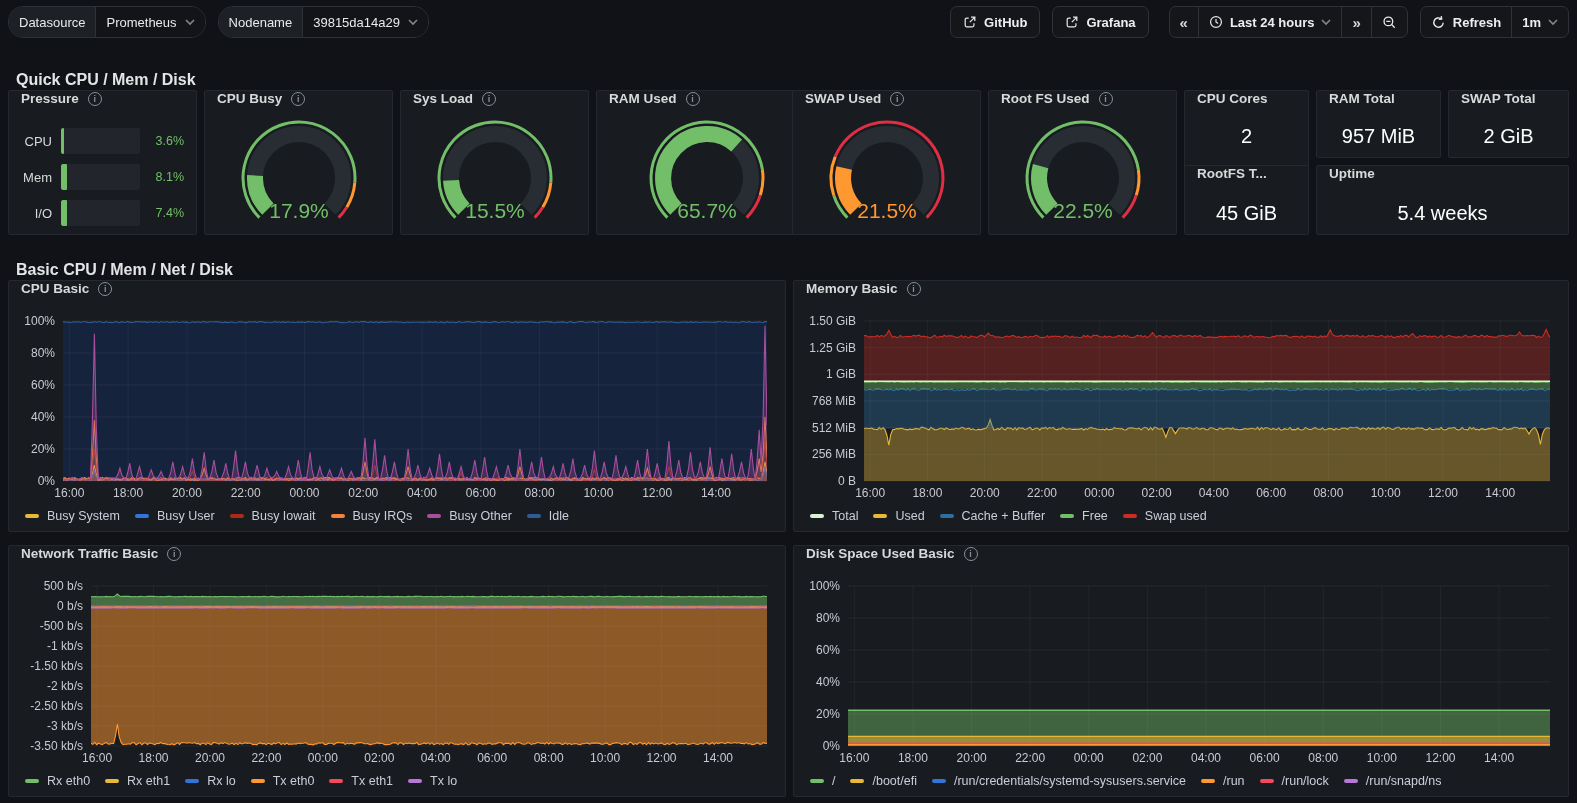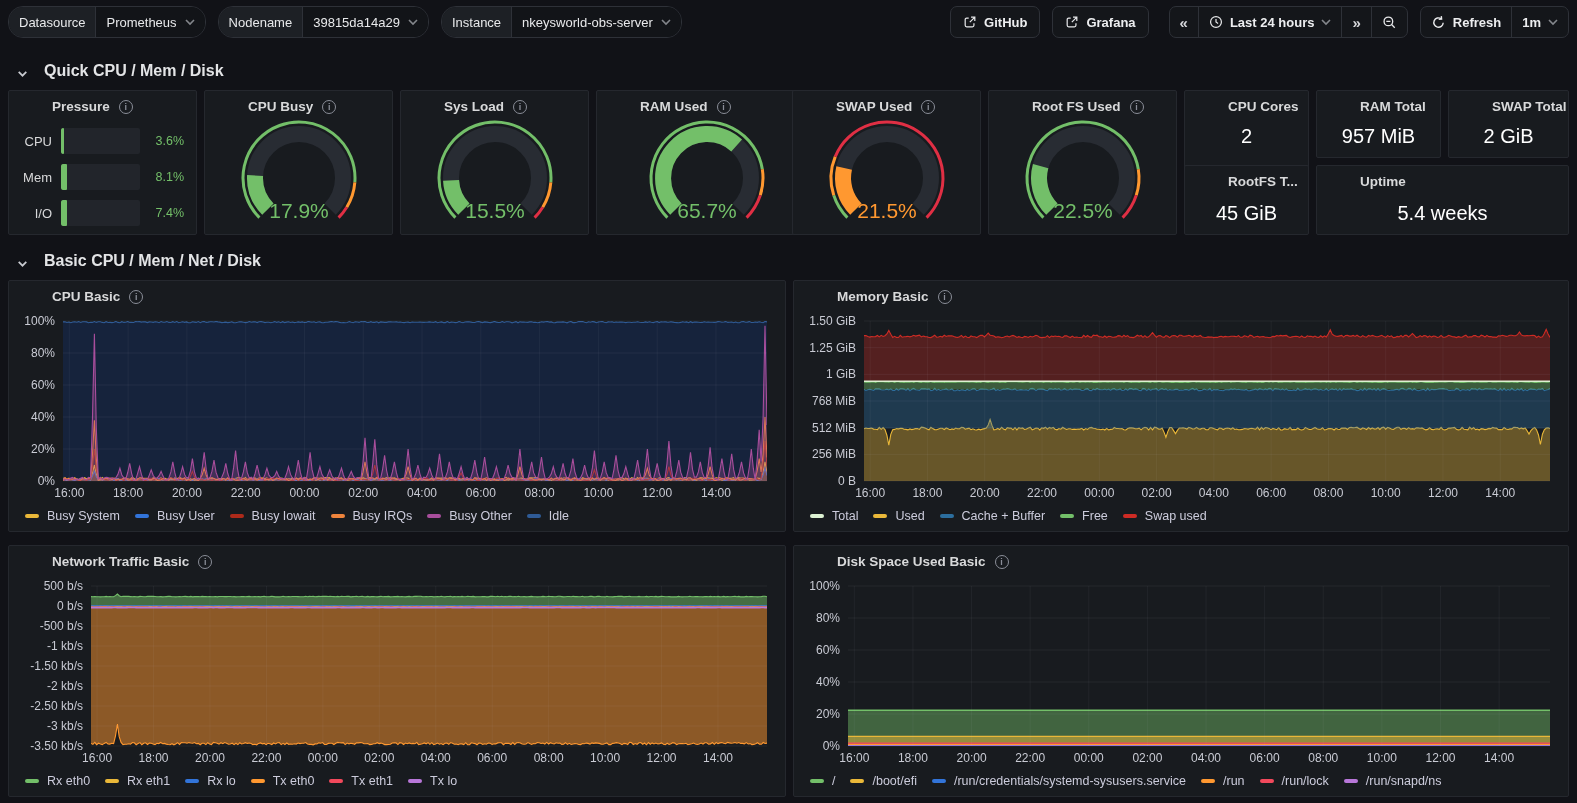--- a/index.html
+++ b/index.html
@@ -12,26 +12,26 @@
   .varpill .vlabel { background:#1d2025; display:flex; align-items:center; padding:0 10px; color:#E8E9EB; border-right:1px solid #2e3138; }
   .varpill .vvalue { background:#121418; display:flex; align-items:center; gap:8px; padding:0 10px; color:#E8E9EB; cursor:pointer; }
   .chev { width:10px; height:7px; opacity:.7; }
   .btn { display:flex; align-items:center; gap:7px; height:32px; padding:0 12px; border:1px solid #2e3138; border-radius:7px; background:#14161a; color:#EDEEF0; font-size:13px; font-weight:600; cursor:pointer; white-space:nowrap; }
   .grp { display:flex; height:32px; border:1px solid #2e3138; border-radius:7px; background:#14161a; overflow:hidden; }
   .grp .seg { display:flex; align-items:center; gap:7px; padding:0 10px; border-right:1px solid #2e3138; color:#EDEEF0; font-size:13px; font-weight:600; cursor:pointer; }
   .grp .seg:last-child { border-right:none; }
   .guill { font-size:15px; color:#D5D6DA; }
 
   
-  .section-head { position:absolute; display:flex; align-items:flex-end; gap:15px; height:24px; cursor:pointer; }
+  .section-head { position:absolute; display:flex; align-items:flex-end; gap:15px; height:24px; cursor:pointer;flex-direction:column; }
   .section-head .stitle { font-size:16px; font-weight:700; color:#E3E4E6; }
 
   
   .panel { position:absolute; background:#181B1F; border:1px solid #25282e; border-radius:2px; }
-  .ptitle-row { position:absolute; left:12px; top:8px; display:flex; align-items:center; gap:9px; cursor:pointer;margin-left:31px; }
+  .ptitle-row { position:absolute; left:12px; top:0; display:flex; align-items:center; gap:9px; cursor:pointer; }
   .ptitle { font-size:13.5px; font-weight:600; color:#D8D9DA; white-space:nowrap; }
   .info { width:14px; height:14px; border:1.5px solid #8a8e98; border-radius:50%; color:#8a8e98; font-size:9px; display:flex; align-items:center; justify-content:center; font-weight:700; cursor:pointer; flex:0 0 auto; }
 
   
   .prow { position:absolute; left:12px; right:12px; height:28px; display:flex; align-items:center; }
   .plabel { width:40px; text-align:right; font-size:13px; color:#D8D9DA; padding-right:9px; }
   .ptrack { flex:1; height:26px; background:#22252b; border-radius:2px; position:relative; overflow:hidden; }
   .pfill { position:absolute; left:0; top:0; bottom:0; background:#73BF69; border-radius:1px; }
   .pval { width:44px; text-align:right; font-size:12.5px; color:#73BF69; }
 
@@ -58,29 +58,20 @@
         <span>Prometheus</span>
         <svg class="chev" viewBox="0 0 10 7">
           <path d="M1 1l4 4 4-4" stroke="#B4B7BD" stroke-width="1.6" fill="none"></path>
         </svg>
       </span>
   </div>
   <div class="varpill">
     <span class="vlabel">Nodename</span>
     <span class="vvalue">
         <span>39815da14a29</span>
-        <svg class="chev" viewBox="0 0 10 7">
-          <path d="M1 1l4 4 4-4" stroke="#B4B7BD" stroke-width="1.6" fill="none"></path>
-        </svg>
-      </span>
-  </div>
-  <div class="varpill">
-    <span class="vlabel">Instance</span>
-    <span class="vvalue">
-        <span>nkeysworld-obs-server</span>
         <svg class="chev" viewBox="0 0 10 7">
           <path d="M1 1l4 4 4-4" stroke="#B4B7BD" stroke-width="1.6" fill="none"></path>
         </svg>
       </span>
   </div>
 
   <div class="btn" style="margin-left:auto">
     <svg width="14" height="14" viewBox="0 0 16 16">
         <path d="M6.5 3.5H4.2A1.7 1.7 0 0 0 2.5 5.2v6.6a1.7 1.7 0 0 0 1.7 1.7h6.6a1.7 1.7 0 0 0 1.7-1.7V9.5" stroke="#E6E7E9" stroke-width="1.4" fill="none"></path>
         <path d="M9.2 2.5h4.3v4.3M13.3 2.7 7.8 8.2" stroke="#E6E7E9" stroke-width="1.4" fill="none"></path>

